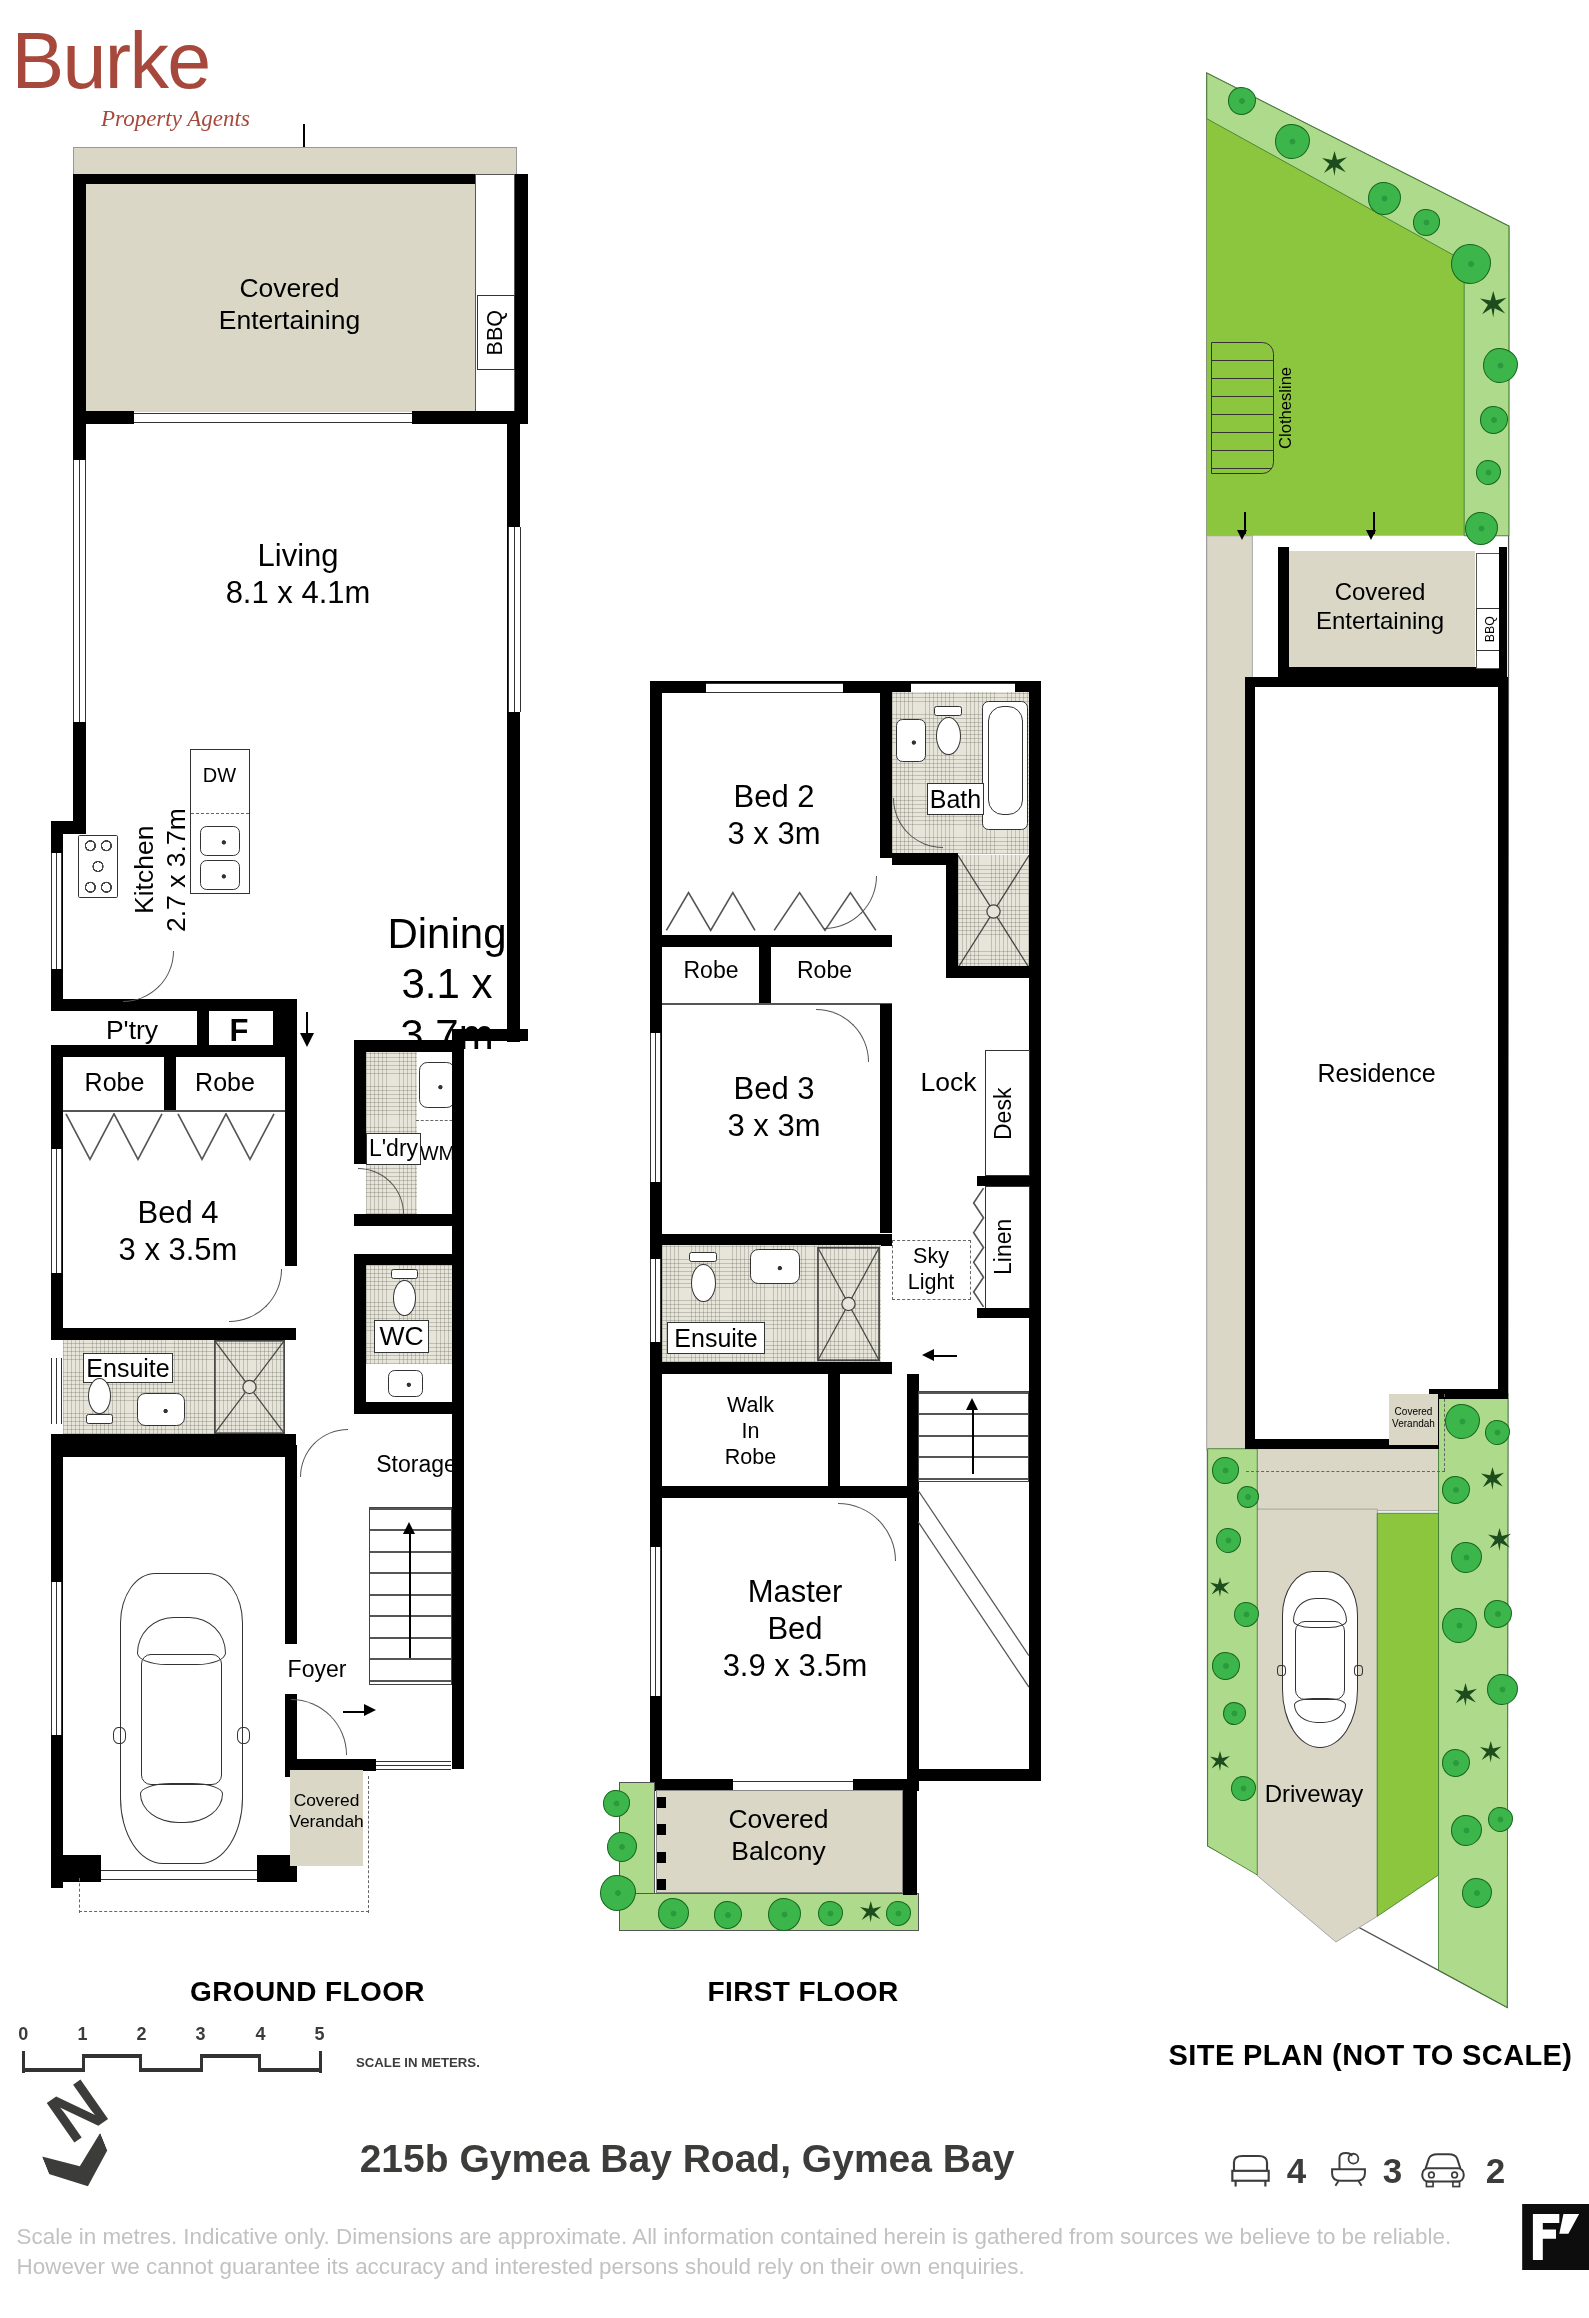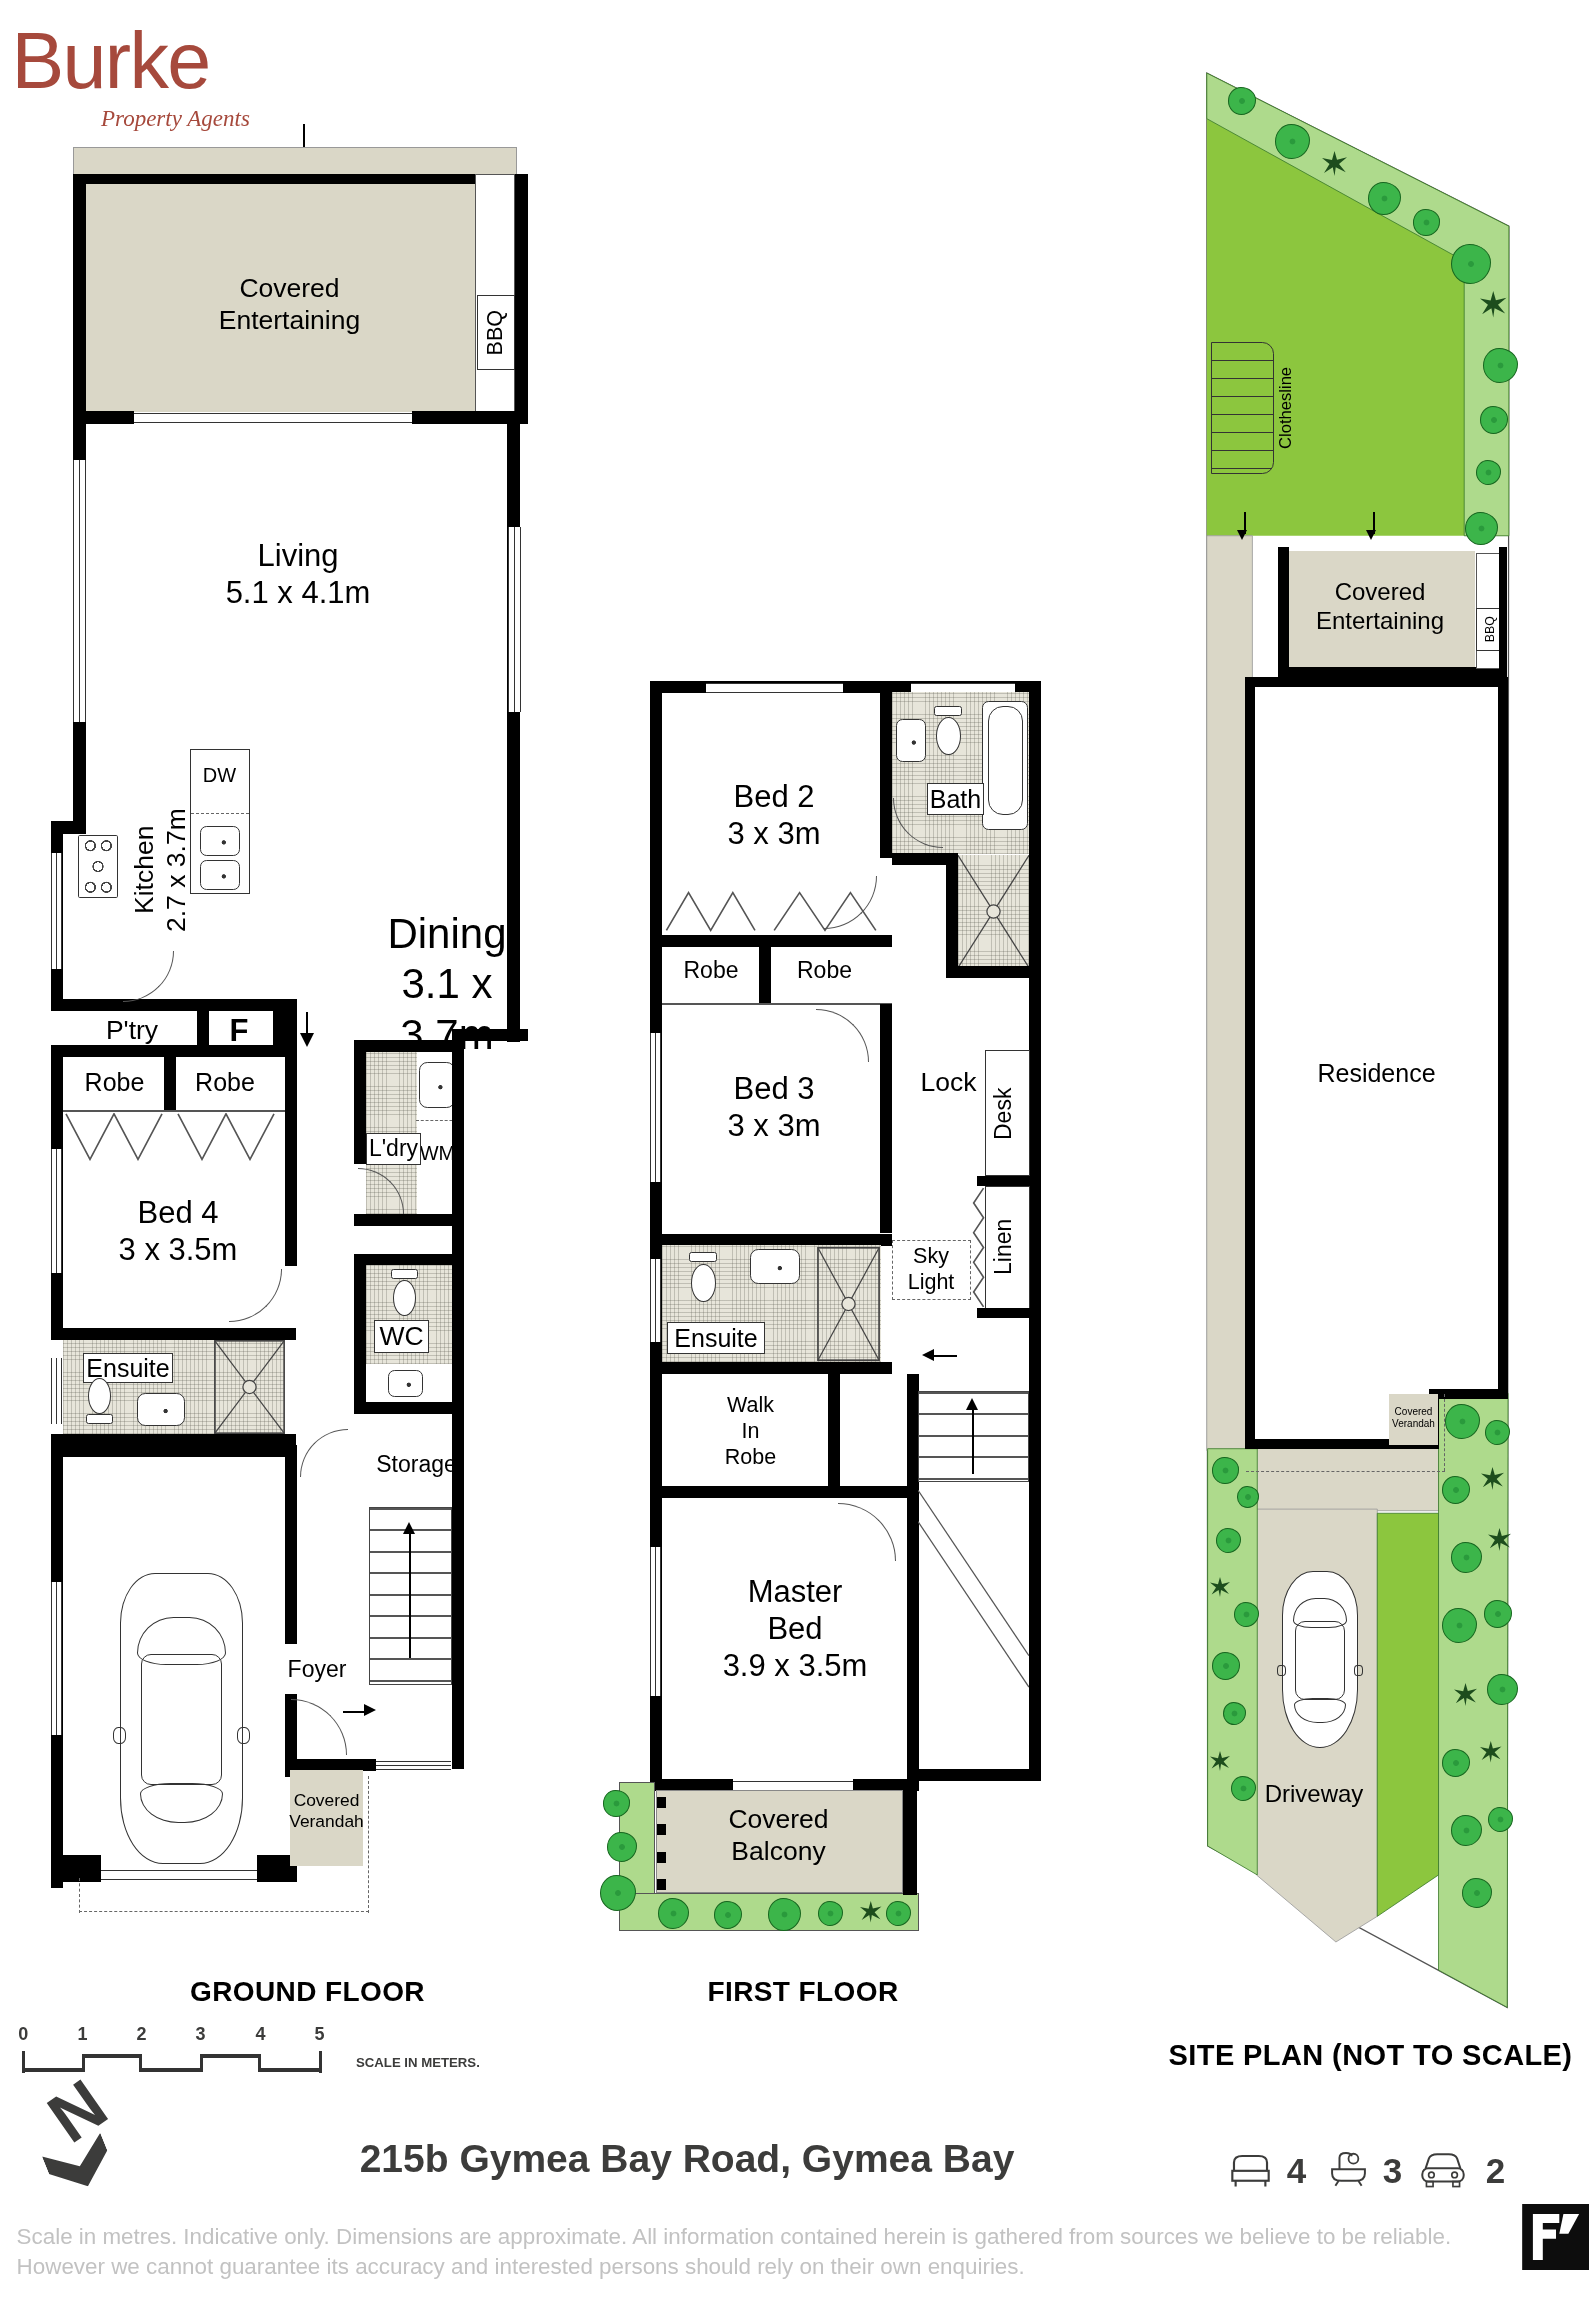--- a/index.html
+++ b/index.html
@@ -74,21 +74,21 @@
 
   <div class="wall" style="left:73px;top:411px;width:61px;height:13.2px"></div>
   <div class="wall" style="left:412px;top:411px;width:116px;height:13.2px"></div>
   <div class="winh" style="left:134px;top:413px;width:278px;height:8.3px"></div>
 
   <div class="wall" style="left:73px;top:424px;width:13.2px;height:402px"></div>
   <div class="winv" style="left:73px;top:460px;width:10.8px;height:262px"></div>
   <div class="wall" style="left:507px;top:424px;width:13.2px;height:618px"></div>
   <div class="winv" style="left:508px;top:527px;width:10.8px;height:185px"></div>
   <div class="label" style="left:211px;top:537px;width:174px;font-size:31px">Living
-5.1 x 4.1m</div>
+8.1 x 4.1m</div>
 
   <div class="wall" style="left:51px;top:821px;width:35px;height:13.2px"></div>
   <div class="wall" style="left:51px;top:821px;width:11.6px;height:189px"></div>
   <div class="winv" style="left:51px;top:853px;width:9px;height:116px"></div>
   <div class="fx" style="left:78px;top:835px;width:40px;height:63px;border-radius:1.7px;
      background-image:radial-gradient(circle at 30% 16%,transparent 4.1px,#444 4.1px 5.4px,transparent 5.8px),
        radial-gradient(circle at 72% 16%,transparent 4.1px,#444 4.1px 5.4px,transparent 5.8px),
        radial-gradient(circle at 50% 50%,transparent 4.1px,#444 4.1px 5.4px,transparent 5.8px),
        radial-gradient(circle at 30% 84%,transparent 4.1px,#444 4.1px 5.4px,transparent 5.8px),
        radial-gradient(circle at 72% 84%,transparent 4.1px,#444 4.1px 5.4px,transparent 5.8px)"></div>

